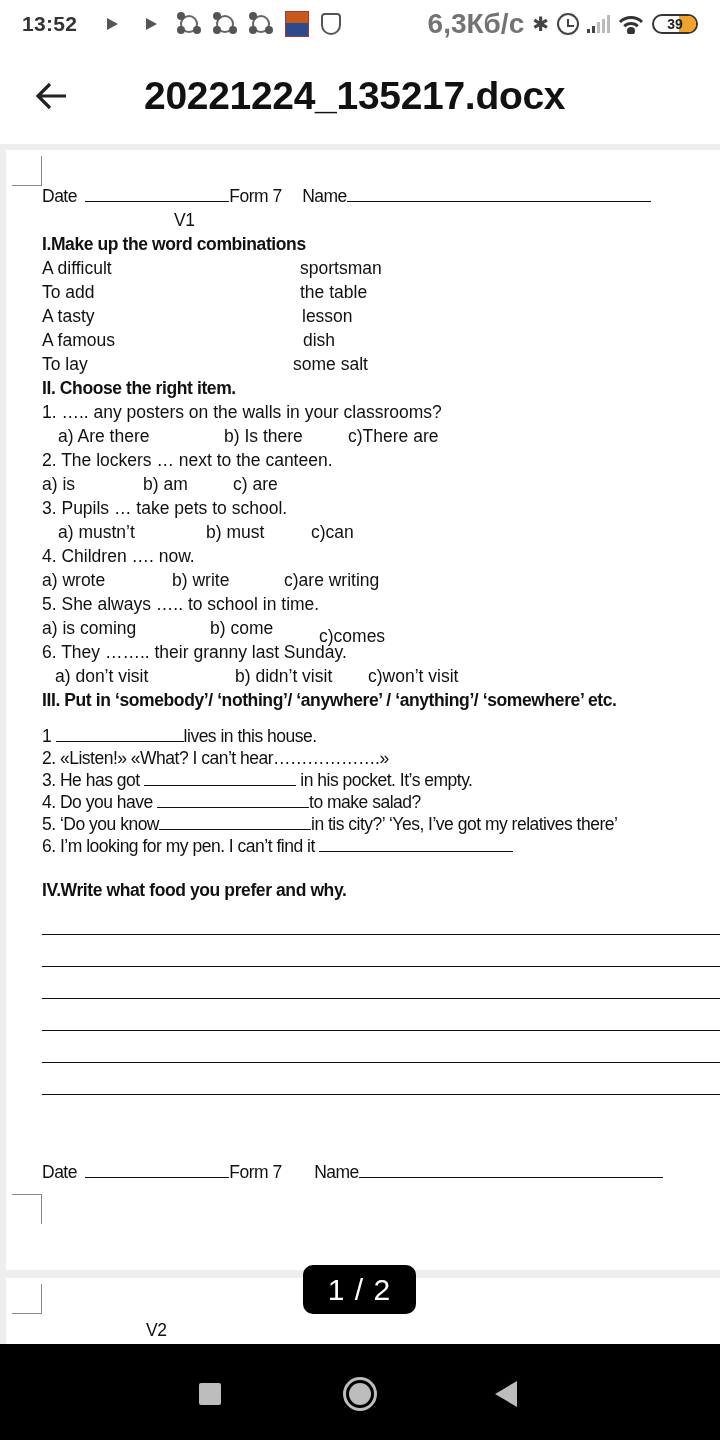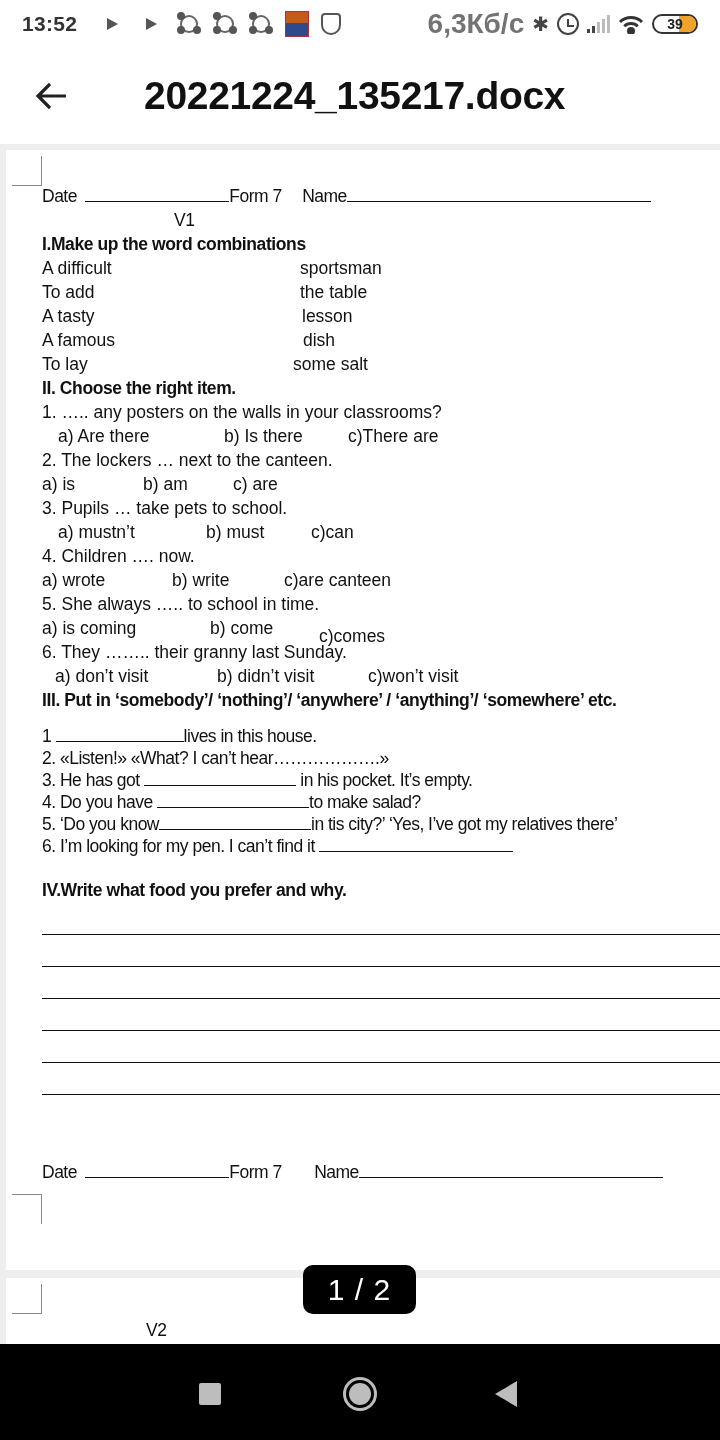--- a/index.html
+++ b/index.html
@@ -176,32 +176,32 @@
         <div class="line">3.  Pupils …  take pets  to school.</div>
         <div class="line">
           <span class="opt" style="left:16px;">a) mustn’t</span>
           <span class="opt" style="left:164px;">b) must</span>
           <span class="opt" style="left:269px;">c)can</span>
         </div>
         <div class="line">4. Children ….    now.</div>
         <div class="line">
           <span class="opt" style="left:0px;">a) wrote</span>
           <span class="opt" style="left:130px;">b) write</span>
-          <span class="opt" style="left:242px;">c)are canteen</span>
+          <span class="opt" style="left:242px;">c)are writing</span>
         </div>
         <div class="line">5. She always ….. to school in time.</div>
         <div class="line">
           <span class="opt" style="left:0px;">a) is coming</span>
           <span class="opt" style="left:168px;">b) come</span>
           <span class="opt" style="left:277px;margin-top:8px;">c)comes</span>
         </div>
         <div class="line">6. They …….. their granny last Sunday.</div>
         <div class="line">
           <span class="opt" style="left:13px;">a) don’t visit</span>
-          <span class="opt" style="left:175px;">b) didn’t visit</span>
+          <span class="opt" style="left:193px;">b) didn’t visit</span>
           <span class="opt" style="left:326px;">c)won’t visit</span>
         </div>
       </div>
 
       <div class="line bold">III. Put in ‘somebody’/ ‘nothing’/ ‘anywhere’ / ‘anything’/ ‘somewhere’ etc.</div>
       <div style="height:12px;"></div>
       <div class="narrow">
         <div class="line" style="height:22px;"><span>1 </span><span class="blank" style="width:128px;"></span><span>lives  in this house.</span></div>
         <div class="line" style="height:22px;"><span>2. «Listen!» «What? I can’t hear……………….»</span></div>
         <div class="line" style="height:22px;"><span>3. He has  got </span><span class="blank" style="width:152px;"></span><span> in his pocket. It’s empty.</span></div>

